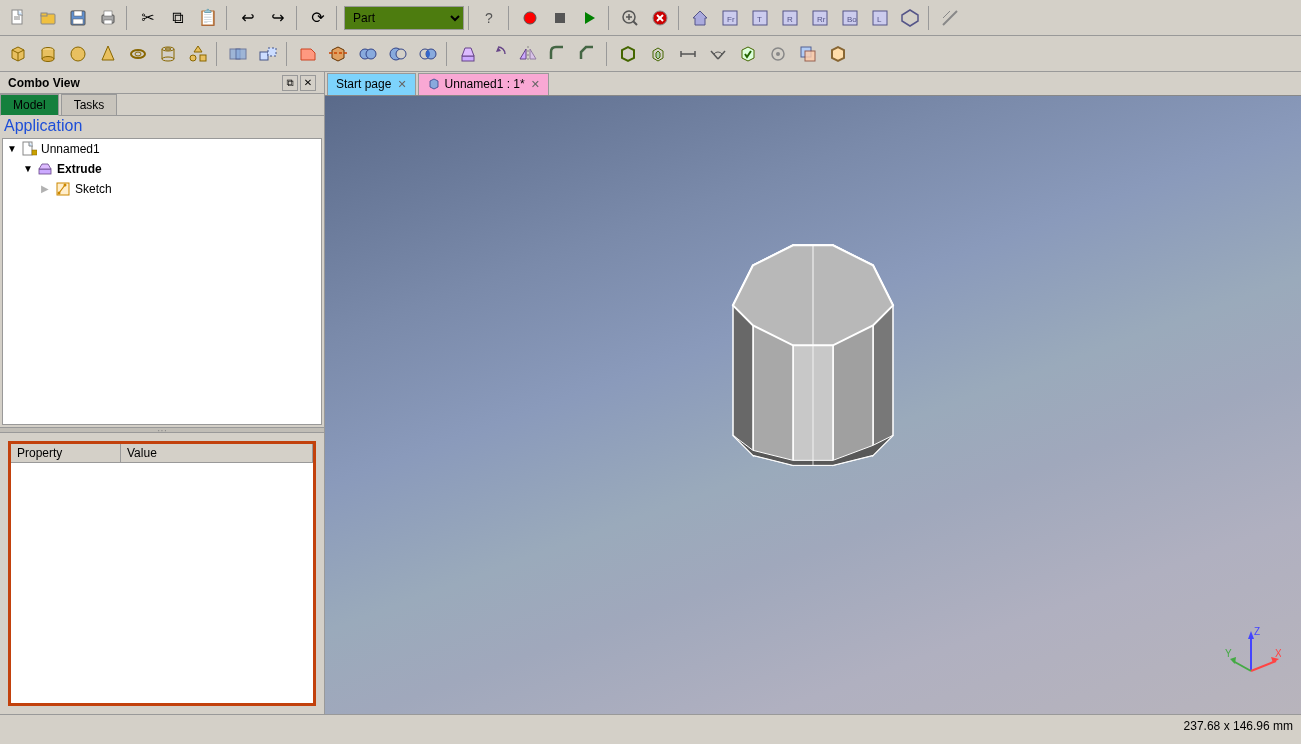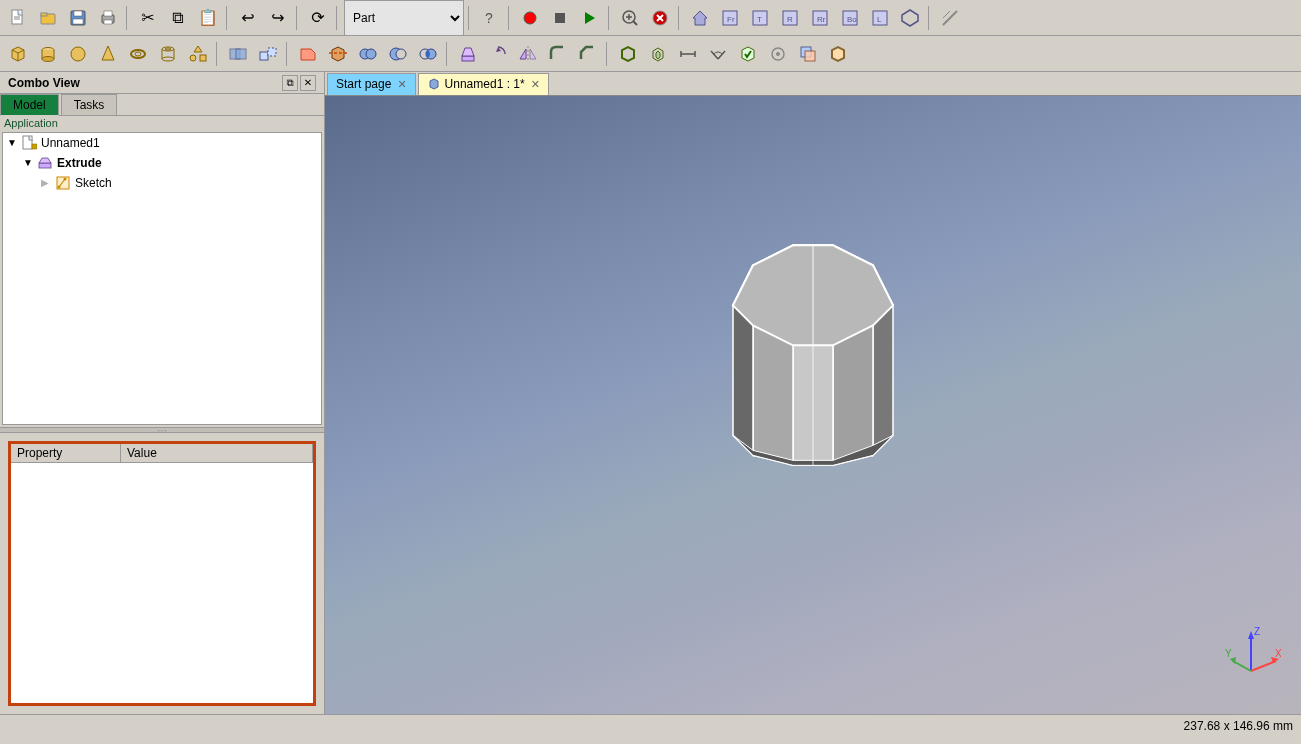--- a/index.html
+++ b/index.html
@@ -22,22 +22,22 @@
       border: 1px solid transparent;
       cursor: pointer;
       font-size: 16px;
     }
     .toolbar-separator {
       width: 4px; height: 24px;
       border-left: 1px solid #999;
       margin: 0 2px;
     }
     .workbench-select {
-      height: 36px;
-      background: #e5e5e5;
+      height: 24px;
+      background: #4d7c0f;
       border: 1px solid #999;
       font-size: 12px;
       padding: 0 4px;
       width: 120px;
     }
 
     
     #toolbar-second {
       display: flex;
       align-items: center;
@@ -232,21 +232,21 @@
       padding: 2px 8px;
       border: 1px solid #999;
       border-bottom: none;
       background: #7dd3fc;
       cursor: pointer;
       font-size: 12px;
       margin-right: 2px;
       height: 22px;
     }
     .vp-tab.active {
-      background: #fef9c3;
+      background: #f9a8d4;
       justify-content: space-between;
     }
     .vp-tab-close {
       margin-left: 6px;
       font-size: 11px;
       color: #666;
     }
     .vp-tab-icon {
       margin-right: 4px;
       font-size: 11px;
@@ -289,22 +289,22 @@
       display: flex;
       align-items: center;
       justify-content: flex-end;
       padding: 0 8px;
       font-size: 12px;
     }
 
     
     #app-label {
       padding: 1px 4px;
-      font-size: 11px;
-      color: #14532d;
+      font-size: 16px;
+      color: #1d4ed8;
     }
 
     
     #oct-svg {
       width: 320px;
       height: 360px;
     }
   </style>
 </head>
 <body>

